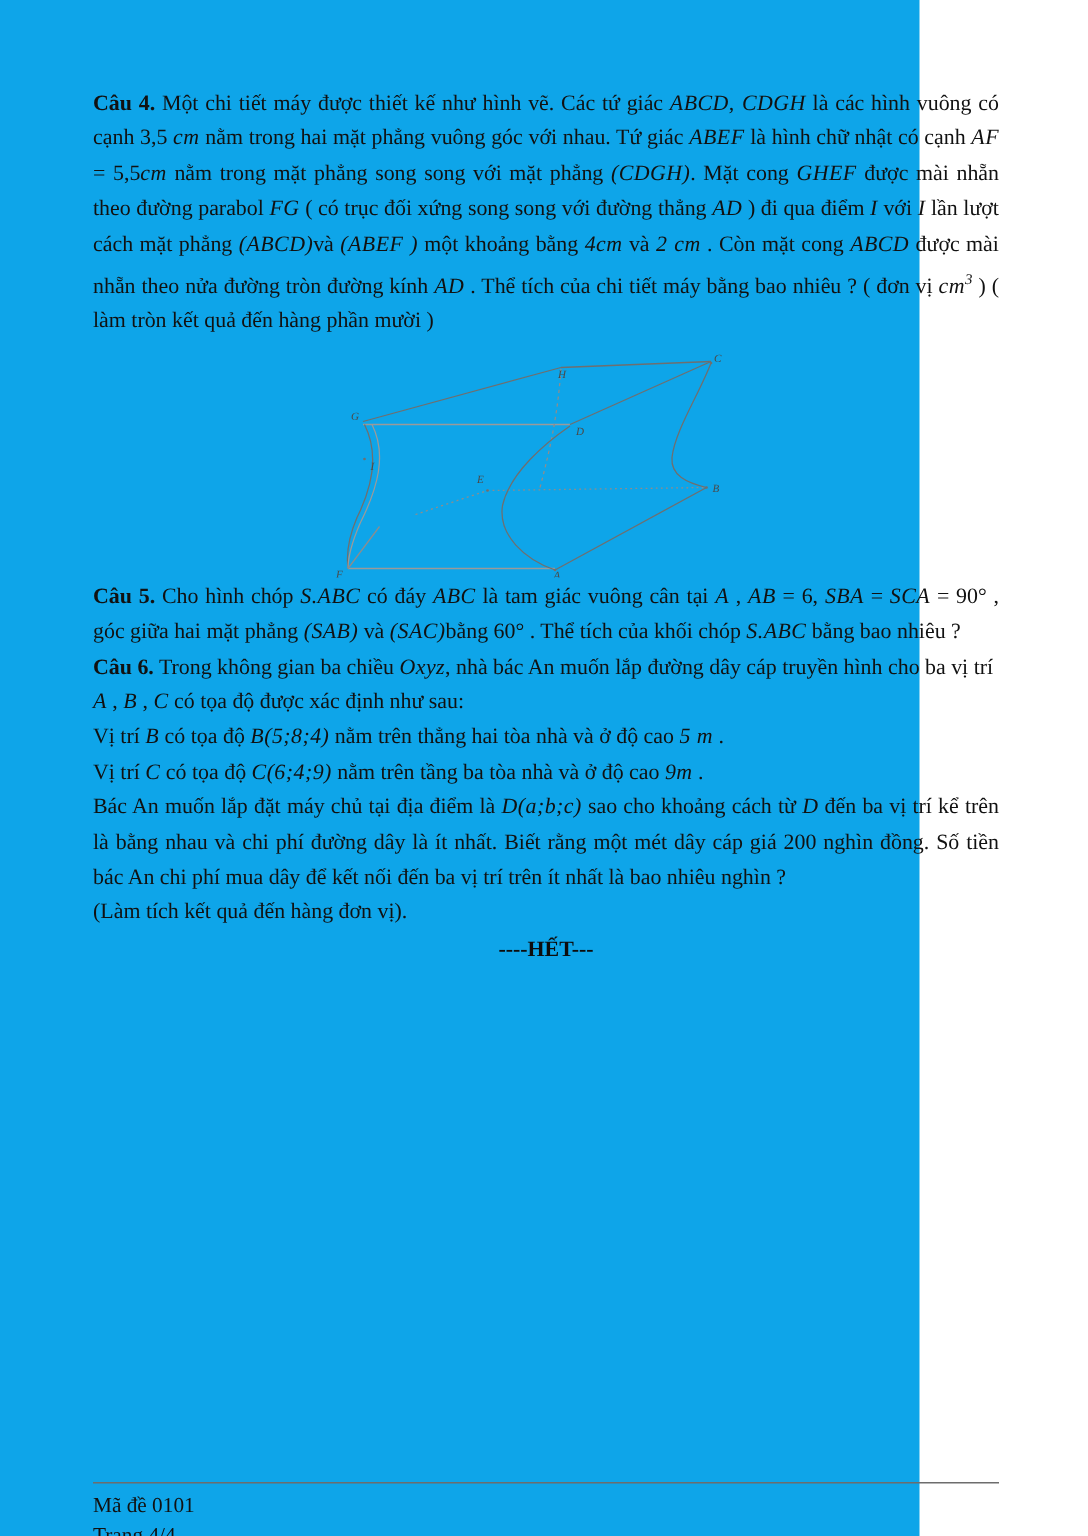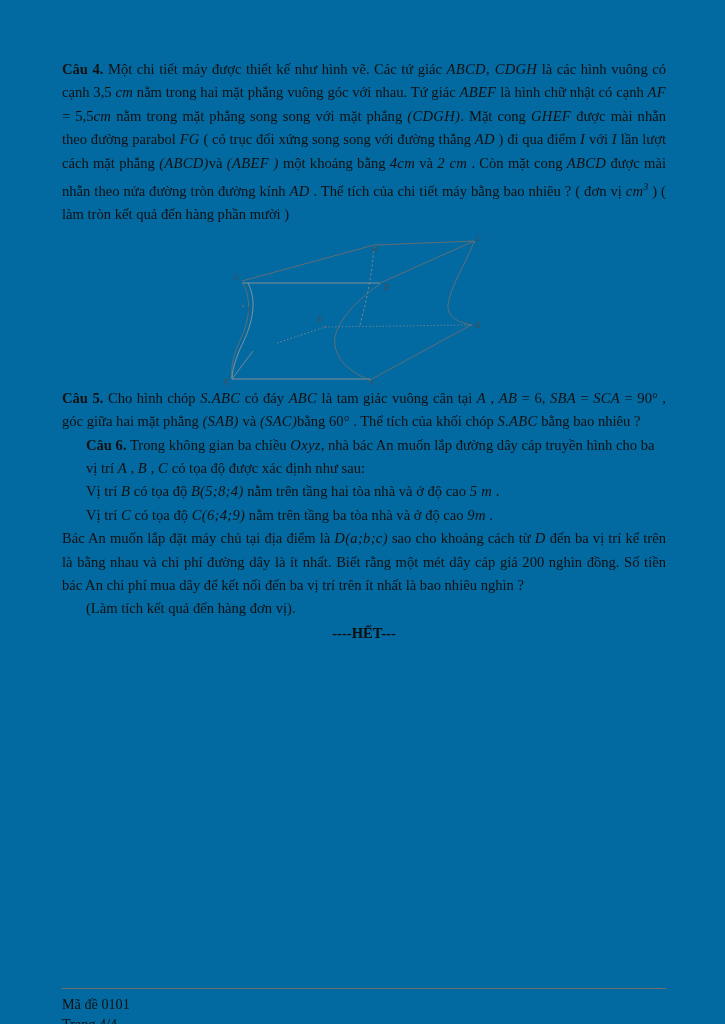--- a/index.html
+++ b/index.html
@@ -12,40 +12,40 @@
     width: 725px;
     height: 1024px;
     position: relative;
     font-family: "Liberation Serif", "DejaVu Serif", serif;
     color: #0d0d0d;
     overflow: hidden;
   }
   .page {
     position: absolute;
     left: 0; top: 0;
-    width: 725px;
+    width: 613px;
     height: 1024px;
-    background: #0369a1;
+    background: #0ea5e9;
   }
   .content {
     position: absolute;
     left: 62px;
     top: 58px;
     width: 604px;
   }
   
   .para {
     font-size: 14.6px;
     line-height: 23.4px;
     text-align: justify;
     text-justify: inter-word;
     margin: 0;
     color: #111111;
   }
-  .para.nojust { text-align: left; margin-left: 24px; }
+  .para.nojust { text-align: left; }
   .b { font-weight: bold; }
   .mathvar {
     font-family: "Liberation Serif", "DejaVu Serif", serif;
     font-style: italic;
     letter-spacing: 0.3px;
   }
   sup.exp {
     font-size: 0.68em;
     vertical-align: super;
     font-style: italic;
@@ -165,21 +165,21 @@
     <p class="para">
       <span class="b">Câu 5.</span>
       <span id="q5-body"><span>Cho hình chóp </span><span class="mathvar">S.ABC</span><span> có đáy </span><span class="mathvar">ABC</span><span> là tam giác vuông cân tại </span><span class="mathvar">A</span><span> , </span><span class="mathvar">AB</span><span> = 6, </span><span class="mathvar">SBA</span><span> = </span><span class="mathvar">SCA</span><span> = 90° , góc giữa hai mặt phẳng </span><span class="mathvar">(SAB)</span><span>  và </span><span class="mathvar">(SAC)</span><span>bằng 60° . Thể tích của khối chóp </span><span class="mathvar">S.ABC</span><span>  bằng bao nhiêu ?</span></span>
     </p>
 
     <p class="para nojust">
       <span class="b">Câu 6.</span>
       <span id="q6-body"><span>Trong không gian ba chiều </span><span class="mathvar">Oxyz</span><span>, nhà bác An muốn lắp đường dây cáp truyền hình cho ba vị trí  </span><span class="mathvar">A</span><span> , </span><span class="mathvar">B</span><span> , </span><span class="mathvar">C</span><span>  có tọa độ được xác định như sau:</span></span>
     </p>
 
-    <p class="para nojust" id="q6-sub-1"><span>Vị trí </span><span class="mathvar">B</span><span>  có tọa độ  </span><span class="mathvar">B(5;8;4)</span><span>  nằm trên tầng hai tòa nhà và ở độ cao </span><span class="mathvar">5 m</span><span> .</span></p>
+    <p class="para nojust" id="q6-sub-1"><span>Vị trí </span><span class="mathvar">B</span><span>  có tọa độ  </span><span class="mathvar">B(5;8;4)</span><span>  nằm trên thẳng hai tòa nhà và ở độ cao </span><span class="mathvar">5 m</span><span> .</span></p>
     <p class="para nojust" id="q6-sub-2"><span>Vị trí </span><span class="mathvar">C</span><span>  có tọa độ  </span><span class="mathvar">C(6;4;9)</span><span>  nằm trên tầng ba tòa nhà và ở độ cao </span><span class="mathvar">9m</span><span> .</span></p>
 
     <p class="para" id="q6-closing"><span>Bác An muốn lắp đặt máy chủ tại địa điểm là </span><span class="mathvar">D(a;b;c)</span><span>  sao cho khoảng cách từ </span><span class="mathvar">D</span><span>  đến ba vị trí kể trên là bằng nhau và chi phí đường dây là ít nhất. Biết rằng một mét dây cáp giá 200 nghìn đồng. Số tiền bác An chi phí mua dây để kết nối đến ba vị trí trên ít nhất là bao nhiêu nghìn ?</span></p>
 
     <p class="para nojust">(Làm tích kết quả đến hàng đơn vị).</p>
 
     <p class="het">----HẾT---</p>
   </div>
 
   <div class="footer-rule"></div>

